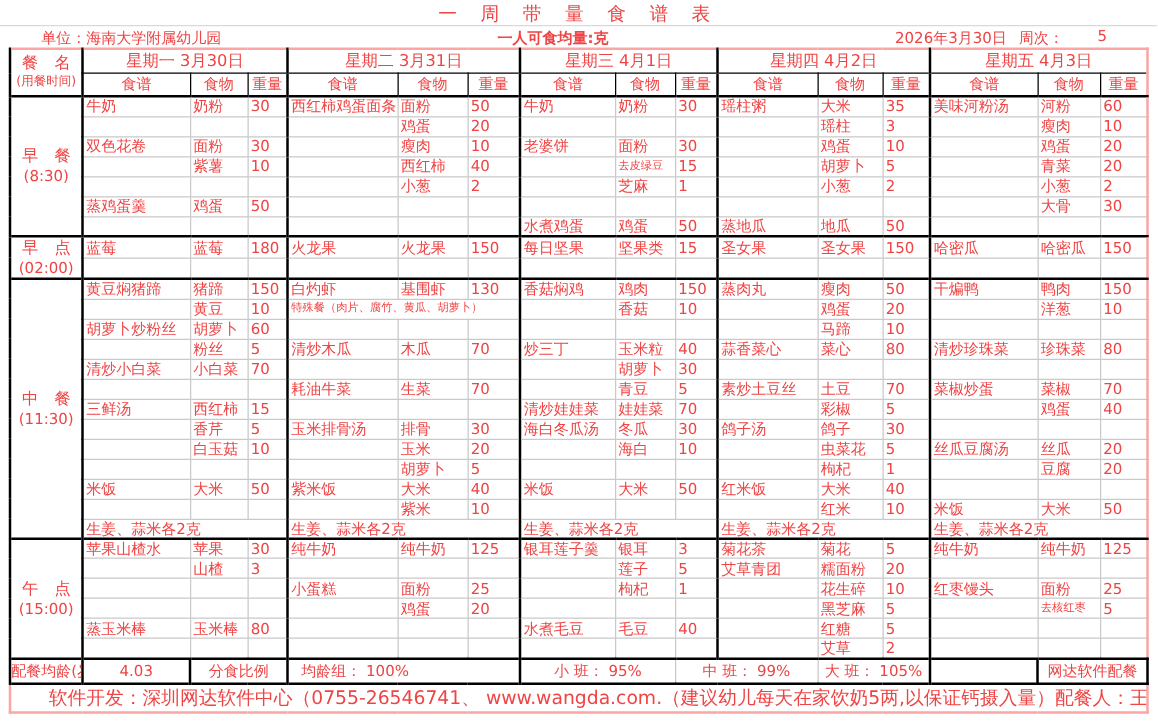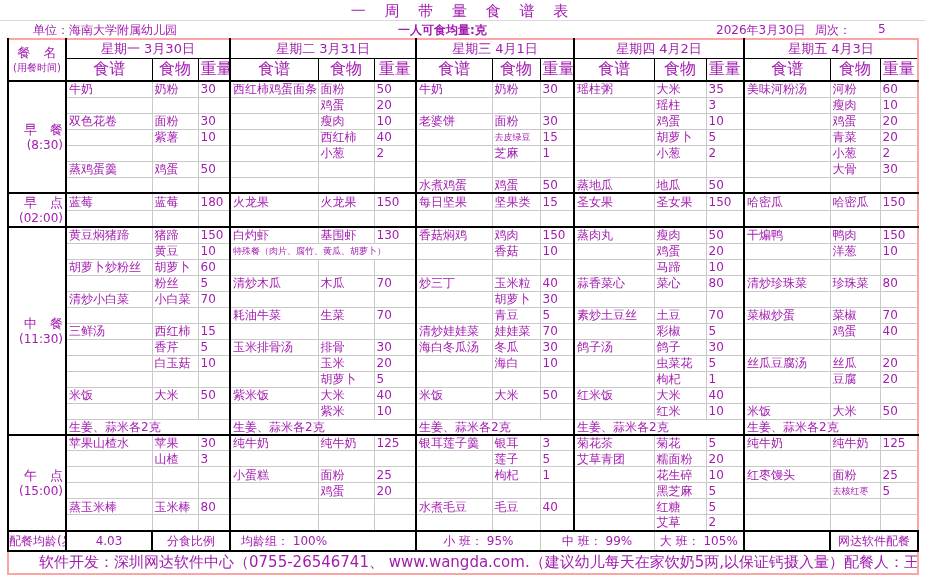--- a/index.html
+++ b/index.html
@@ -1,17 +1,17 @@
 <!DOCTYPE html>
 <html><head>
 <meta charset="utf-8">
 <style>
   html,body { margin:0; padding:0; background:#fff; }
   .page {
-    width:926px; height:582px; background:#fff; color:#a21caf;
+    width:926px; height:582px; background:#fff; color:#ef4444;
     font-family:"DejaVu Sans", sans-serif; position:relative; overflow:hidden;
     box-sizing:border-box;
   }
   .title {
     text-align:center; font-size:15px; letter-spacing:7px;
     height:18px; line-height:18px; padding-top:2px;
     border-bottom:1px solid #d9d9d9;
   }
   .info-row { position:relative; height:17px; font-size:12px;text-align:right; }
   .info-row span { position:absolute; top:1px; white-space:nowrap; }
@@ -26,27 +26,27 @@
     margin-left:7px; width:911px; border:2px solid #fca5a5;
   }
   th, td {
     border:1px solid #c9c9c9; padding:0 2px; font-weight:normal;
     text-align:left; vertical-align:middle; white-space:nowrap; overflow:hidden;
     box-sizing:border-box;
   }
   thead th { border:1px solid #000; text-align:center; }
   .day-head { font-size:13px; height:17px; }
   .day-head .d-date { margin-left:4px; }
-  .subhead th { font-size:16px; height:15px; }
+  .subhead th { font-size:12px; height:15px; }
   .meal-head { font-size:13px; line-height:15px; }
   .meal-head-sub { font-size:10px; }
 
   tbody td { font-size:12px; height:16px; line-height:14px; }
   .meal-col { border-left:2px solid #000; border-right:2px solid #000; }
-  .meal-label { text-align:right; }
+  .meal-label { text-align:center; }
   .meal-label .meal-name { font-size:13px; line-height:17px; }
   .meal-label .meal-time { font-size:12px; line-height:15px; }
   .day-start { border-left:2px solid #000; }
   tr.section-start td { border-top:2px solid #000; }
   .ginger-cell { text-align:left; height:15px; font-size:12px; }
   .note-cell { font-size:9px; }
   .small-text { font-size:9px; }
 
   .stats-row td { border-top:2px solid #000; font-size:12px; height:20px; }
   .stats-avg-label { font-size:9.5px; text-align:center; padding:0; }

